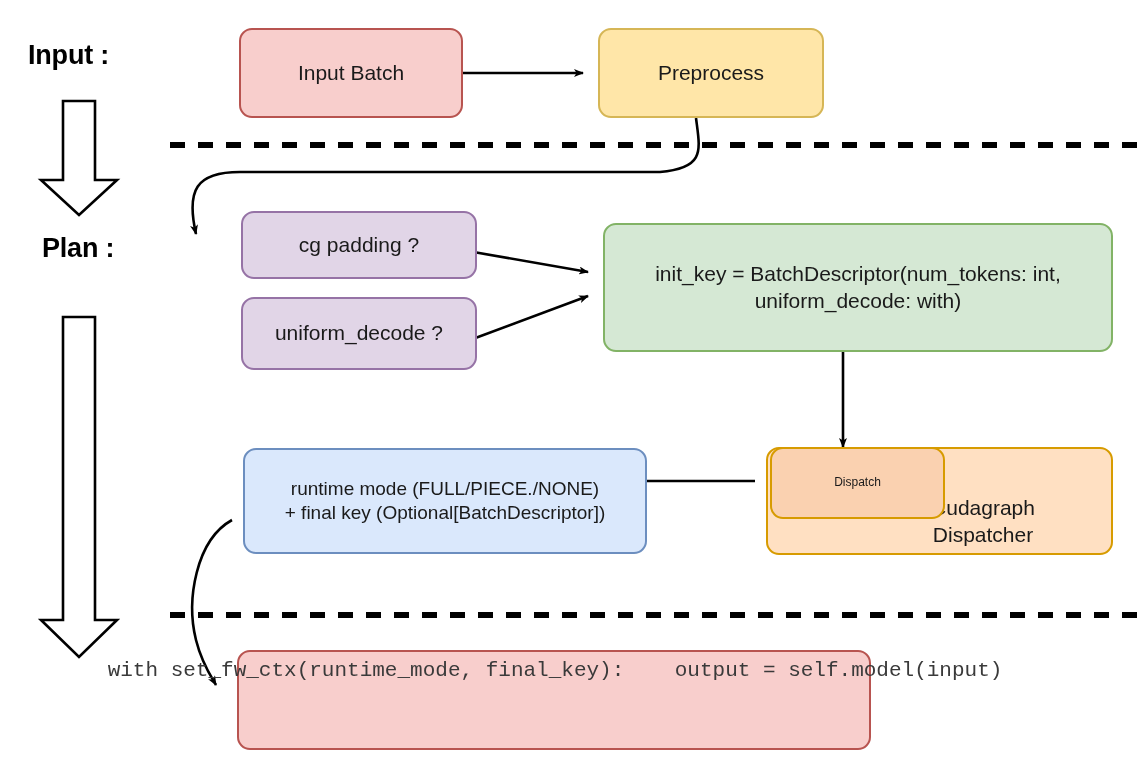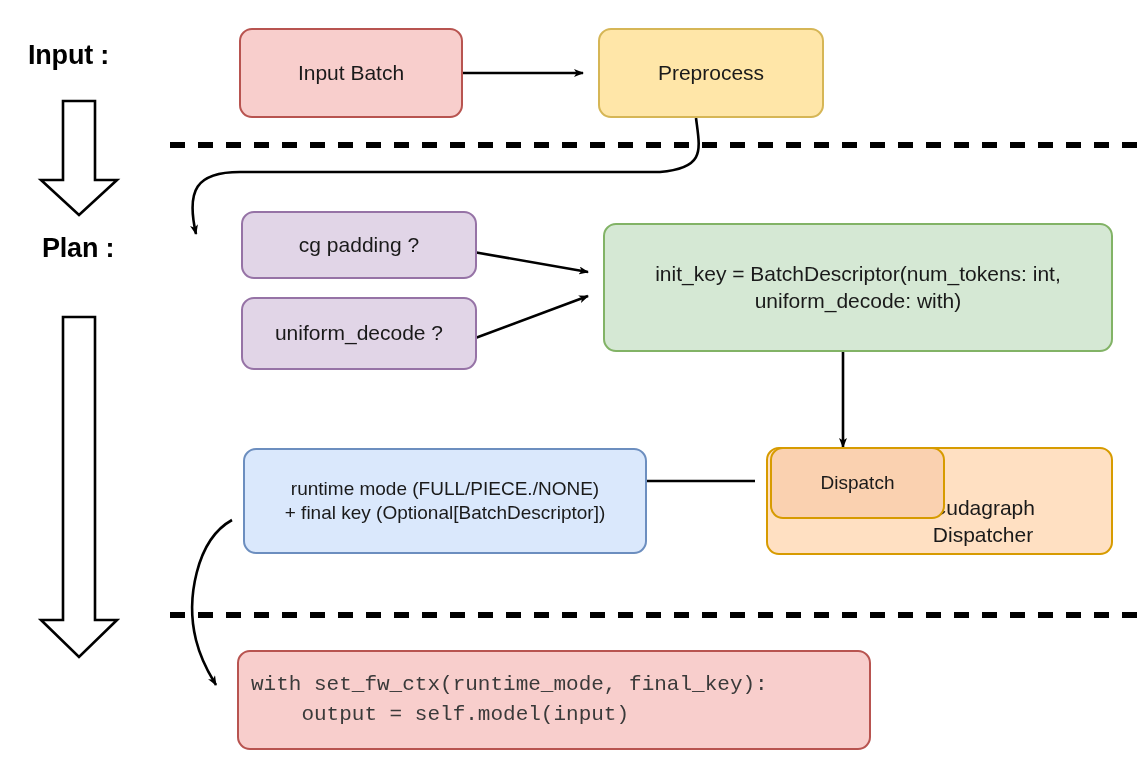--- a/index.html
+++ b/index.html
@@ -127,26 +127,26 @@
     <span class="label">init_key = BatchDescriptor(num_tokens: int,</span>
     <span class="label">uniform_decode: with)</span>
   </div>
 
   <div class="node orange-l" style="left:751px; top:447px; width:347px; height:108px; justify-content:flex-end; padding-right:38px; flex-direction:column; align-items:flex-end;">
     <span class="label" style="width:180px; text-align:center;">Cudagraph</span>
     <span class="label" style="width:180px; text-align:center;">Dispatcher</span>
   </div>
 
   <div class="node orange-d" style="left:755px; top:447px; width:175px; height:72px;">
-    <span class="label" style="font-size:19px;">Dispatch</span>
+    <span class="label" style="font-size:12px;">Dispatch</span>
   </div>
 
   <div class="node blue" style="left:228px; top:448px; width:404px; height:106px; flex-direction:column; font-size:19px;">
     <span class="label">runtime mode (FULL/PIECE./NONE)</span>
     <span class="label">+ final key (Optional[BatchDescriptor])</span>
   </div>
 
-  <div class="node pink code" style="left:222px; top:650px; width:634px; height:100px; flex-direction:column; align-items:flex-start; justify-content:center;">
+  <div class="node pink code" style="left:222px; top:650px; width:634px; height:100px; flex-direction:row; align-items:flex-start; justify-content:center;">
     <span class="label">with set_fw_ctx(runtime_mode, final_key):</span>
     <span class="label">    output = self.model(input)</span>
   </div>
 
 </div>
 
 </body></html>

